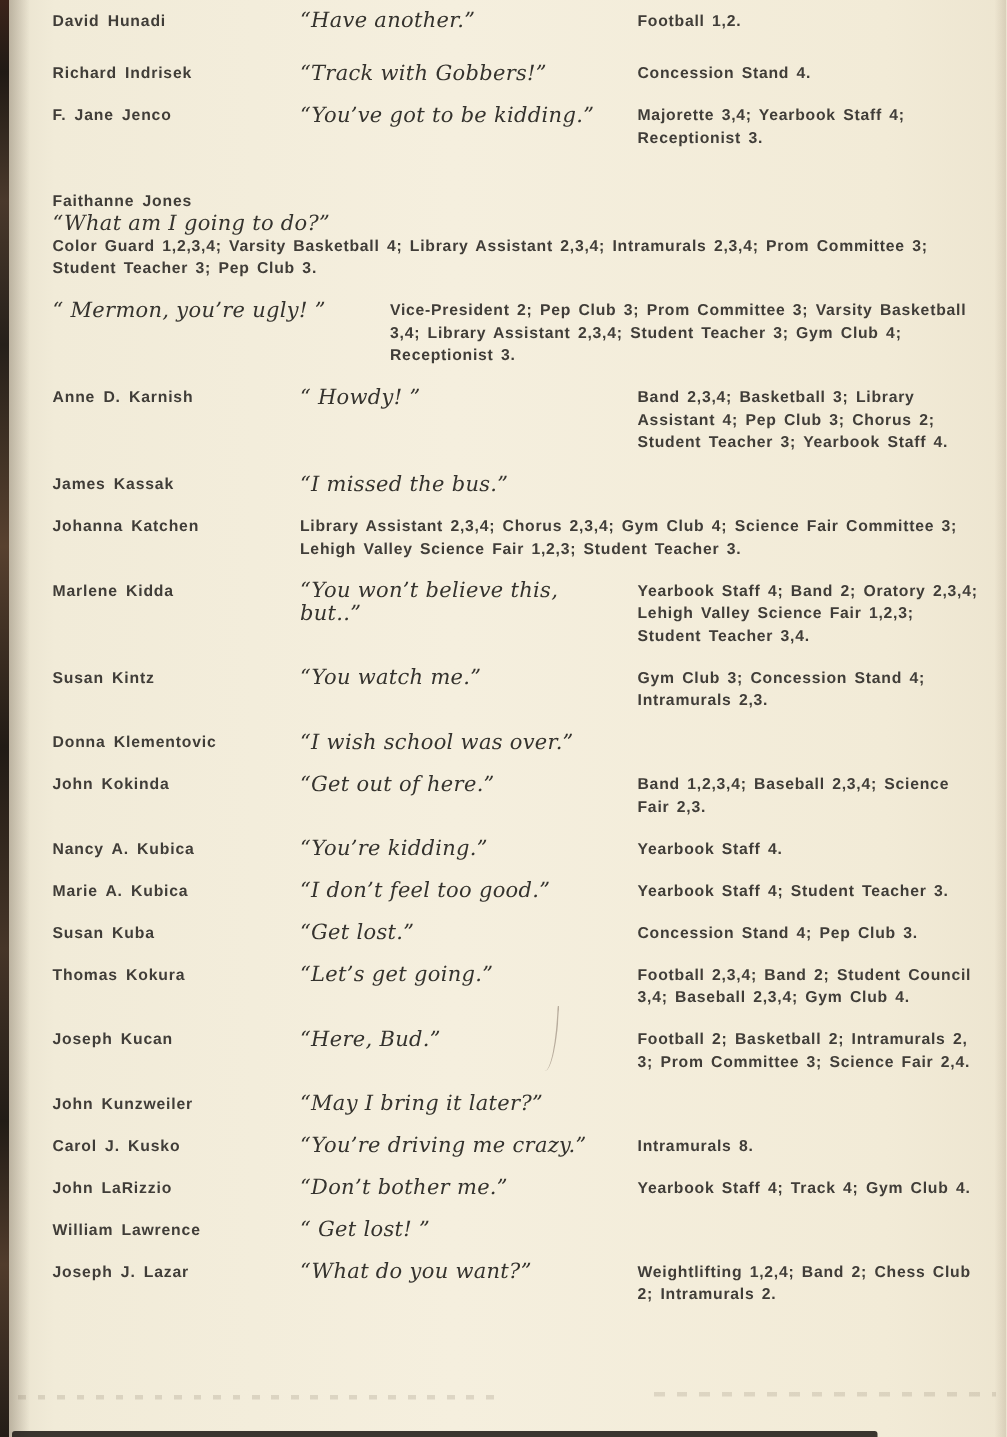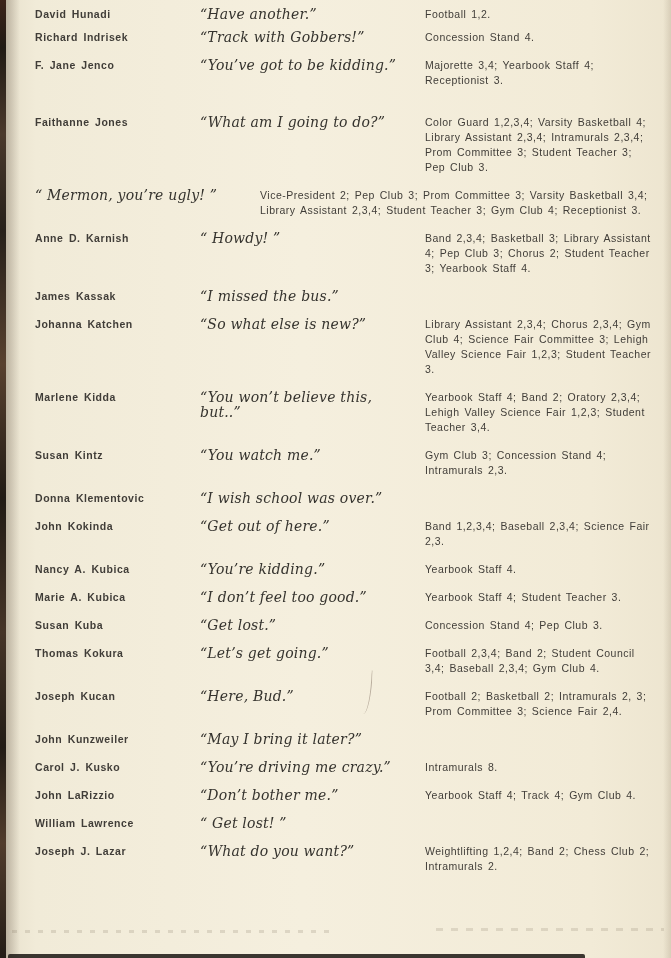--- a/index.html
+++ b/index.html
@@ -50,40 +50,40 @@
     border-right: 1.5px solid rgba(95,75,62,.4);
     border-radius: 0 0 80% 0 / 0 0 100% 0;
     transform: rotate(2deg);
   }
 
   .roster {
     position: absolute; left: 35px; top: 7px; right: 16px;
   }
   .row { display: flex; margin-top: 13px; }
   .row:nth-child(1) { margin-top: 0; }
-  .row:nth-child(2) { margin-top: 8px; }
+  .row:nth-child(2) { margin-top: 20px; }
   .row:nth-child(3) { }
-  .row:nth-child(4) { margin-top: 27px; }
+  .row:nth-child(4) { margin-top: 27px; flex-direction: column; }
 
   .cell { line-height: 15px; }
   .name {
     flex: none; width: 165px;
     font-size: 10.5px; font-weight: bold;
     letter-spacing: 0.55px; word-spacing: 2px;
     color: #403d38;
   }
   .quote {
     flex: none; width: 225px; padding-right: 8px; box-sizing: border-box;
     font-family: "DejaVu Serif", serif; font-style: italic;
     font-size: 14px; letter-spacing: 0.2px;
     color: #35332e;
   }
   .activities {
     flex: 1;
-    font-size: 10.5px; font-weight: normal;
+    font-size: 10.5px; font-weight: bold;
     letter-spacing: 0.5px; word-spacing: 1.5px;
     color: #403d38;
   }
 </style>
 </head>
 <body>
 
 <div class="page">
   <div class="roster" id="roster">
   <div class="row">
@@ -122,21 +122,20 @@
   </div>
 
   <div class="row">
     <div class="cell name">James Kassak</div>
     <div class="cell quote">“I missed the bus.”</div>
     <div class="cell activities"></div>
   </div>
 
   <div class="row">
     <div class="cell name">Johanna Katchen</div>
-    <div class="cell quote">“So what else is new?”</div>
     <div class="cell activities">Library Assistant 2,3,4; Chorus 2,3,4; Gym Club 4; Science Fair Committee 3; Lehigh Valley Science Fair 1,2,3; Student Teacher 3.</div>
   </div>
 
   <div class="row">
     <div class="cell name">Marlene Kidda</div>
     <div class="cell quote">“You won’t believe this, but..”</div>
     <div class="cell activities">Yearbook Staff 4; Band 2; Oratory 2,3,4; Lehigh Valley Science Fair 1,2,3; Student Teacher 3,4.</div>
   </div>
 
   <div class="row">

